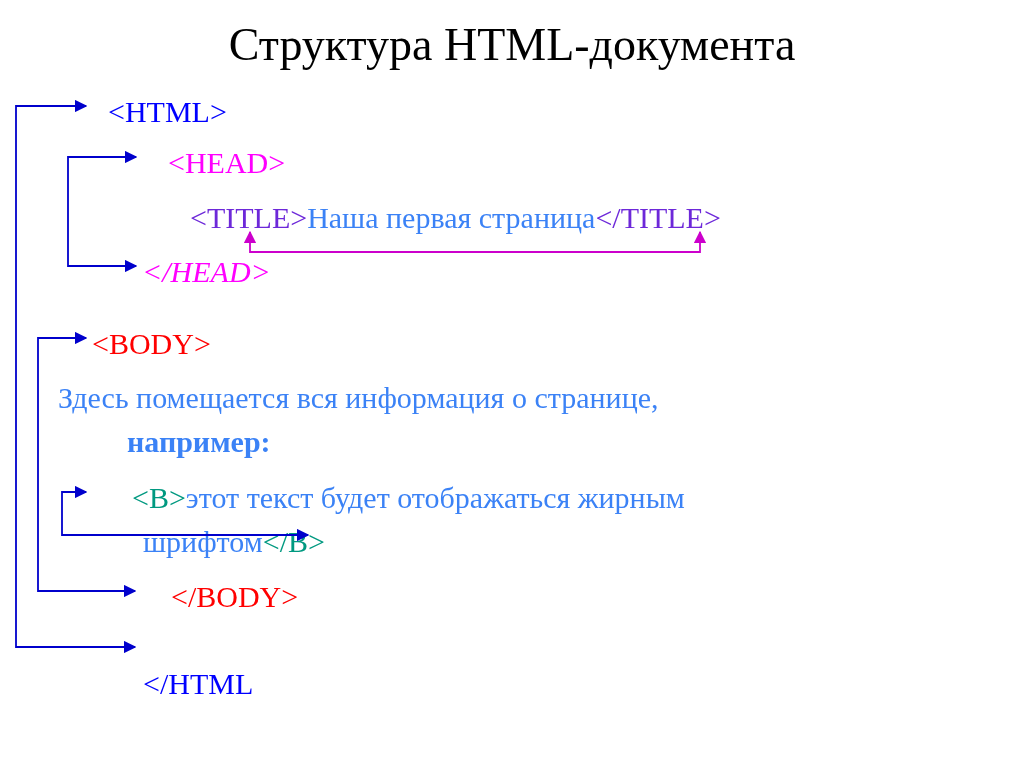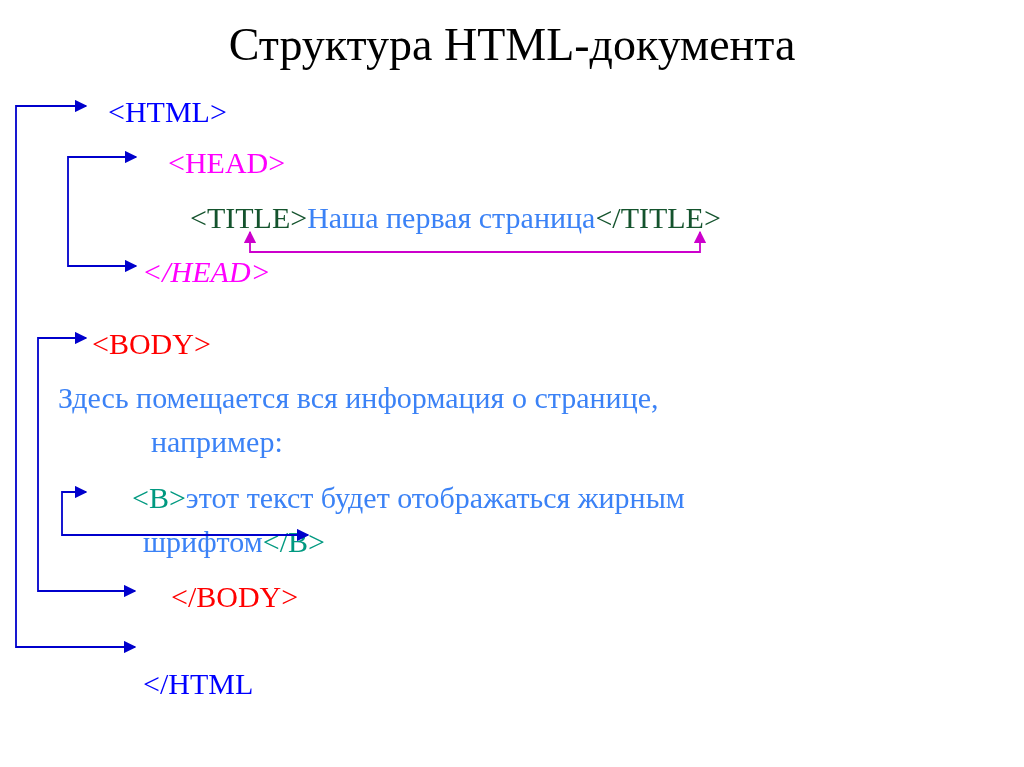--- a/index.html
+++ b/index.html
@@ -22,21 +22,21 @@
   .content {
     font-size: 30px;
     line-height: 1.5;
   }
   .line {
     position: absolute;
     white-space: nowrap;
   }
   .blue { color: #0000ff; }
   .magenta { color: #ff00ff; }
-  .orange { color: #14532d; }
+  .orange { color: #6d28d9; }
   .red { color: #ff0000; }
   .teal { color: #009980; }
   .black { color: #3b82f6; }
   svg.overlay {
     position: absolute;
     top: 0;
     left: 0;
     width: 1024px;
     height: 767px;
     pointer-events: none;
@@ -55,21 +55,21 @@
 
   <div class="line" style="left:190px; top:195px;">
     <span class="orange">&lt;TITLE&gt;</span><span class="black">Наша первая страница</span><span class="orange">&lt;/TITLE&gt;</span>
   </div>
 
   <div class="line magenta" style="left:142px; top:249px;font-style:italic;">&lt;/HEAD&gt;</div>
 
   <div class="line red" style="left:92px; top:321px;">&lt;BODY&gt;</div>
 
   <div class="line black" style="left:58px; top:375px;">Здесь помещается вся информация о странице,</div>
-  <div class="line black" style="left:151px; top:419px;">например:</div>
+  <div class="line black" style="left:127px; top:419px;font-weight:bold;">например:</div>
 
   <div class="line" style="left:92px; top:475px;margin-left:40px;">
     <span class="teal">&lt;B&gt;</span><span class="black">этот текст будет отображаться жирным</span>
   </div>
   <div class="line" style="left:143px; top:519px;">
     <span class="black">шрифтом</span><span class="teal">&lt;/B&gt;</span>
   </div>
 
   <div class="line red" style="left:143px; top:574px;margin-left:28px;">&lt;/BODY&gt;</div>
 

